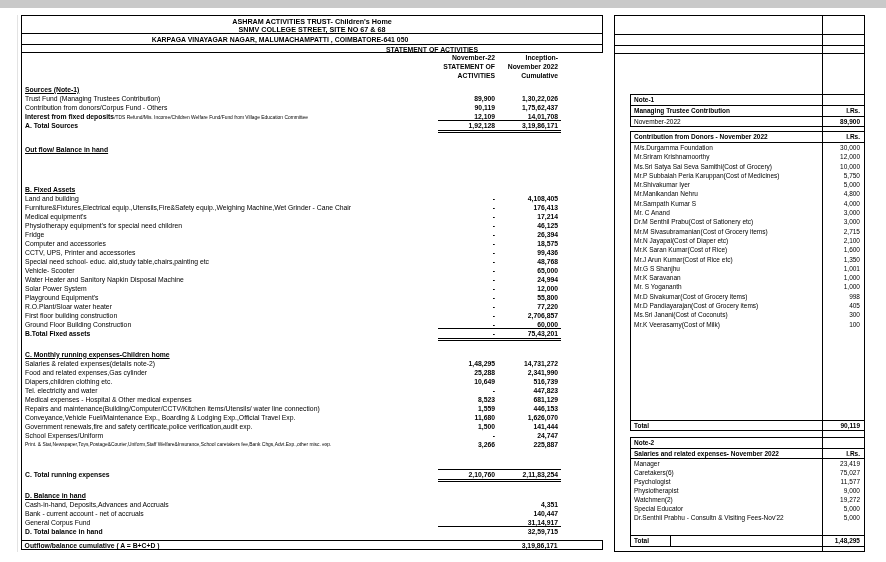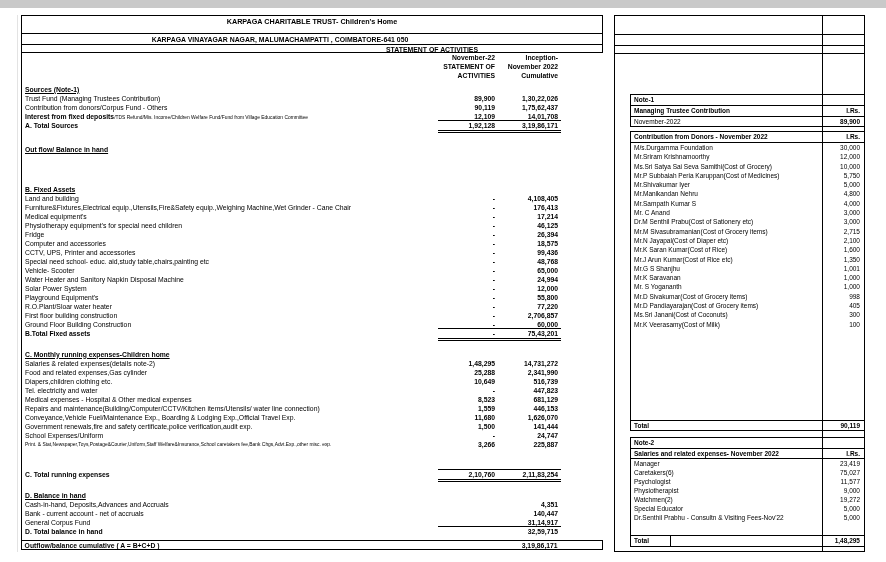--- a/index.html
+++ b/index.html
@@ -57,21 +57,22 @@
 </style>
 </head>
 <body>
 
 <div class="page">
   <div class="topstrip" style="background: rgb(201, 201, 201);"></div>
   <div class="faint-gridline"></div>
 
   <div id="main-table">
     <div id="mt-header">
-      <div class="mh-line mh-l1">KARPAGA CHARITABLE TRUST-  Children's Home</div>
+      <div class="mh-line mh-l1">ASHRAM ACTIVITIES TRUST-  Children's Home</div>
+      <div class="mh-line mh-l2">SNMV COLLEGE STREET, SITE NO 67 &amp; 68</div>
       <div class="mh-sep1"></div>
       <div class="mh-address">KARPAGA VINAYAGAR NAGAR, MALUMACHAMPATTI , COIMBATORE-641 050</div>
       <div class="mh-sep2"></div>
       <div class="mh-statement">STATEMENT OF ACTIVITIES</div>
     </div>
     <div id="mt-body">
       <div class="srow t-colhdr">
         <span class="c1">November-22</span>
         <span class="c2">Inception-</span>
       </div>

